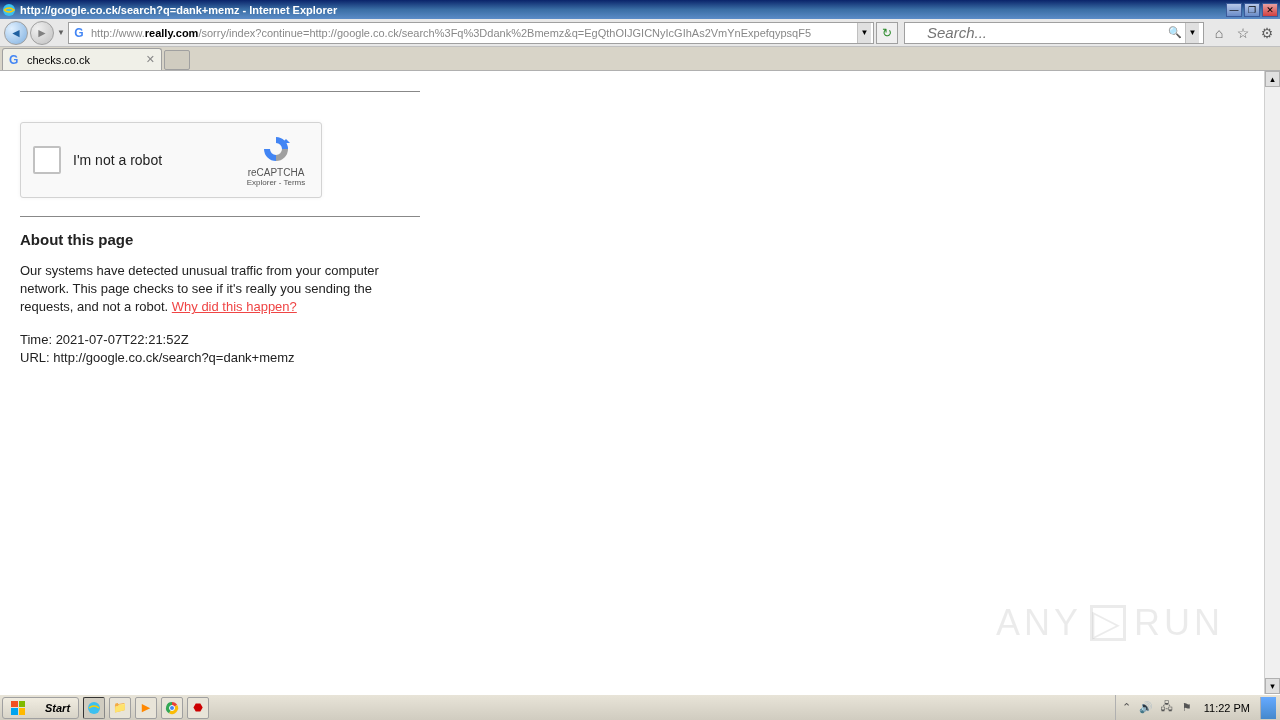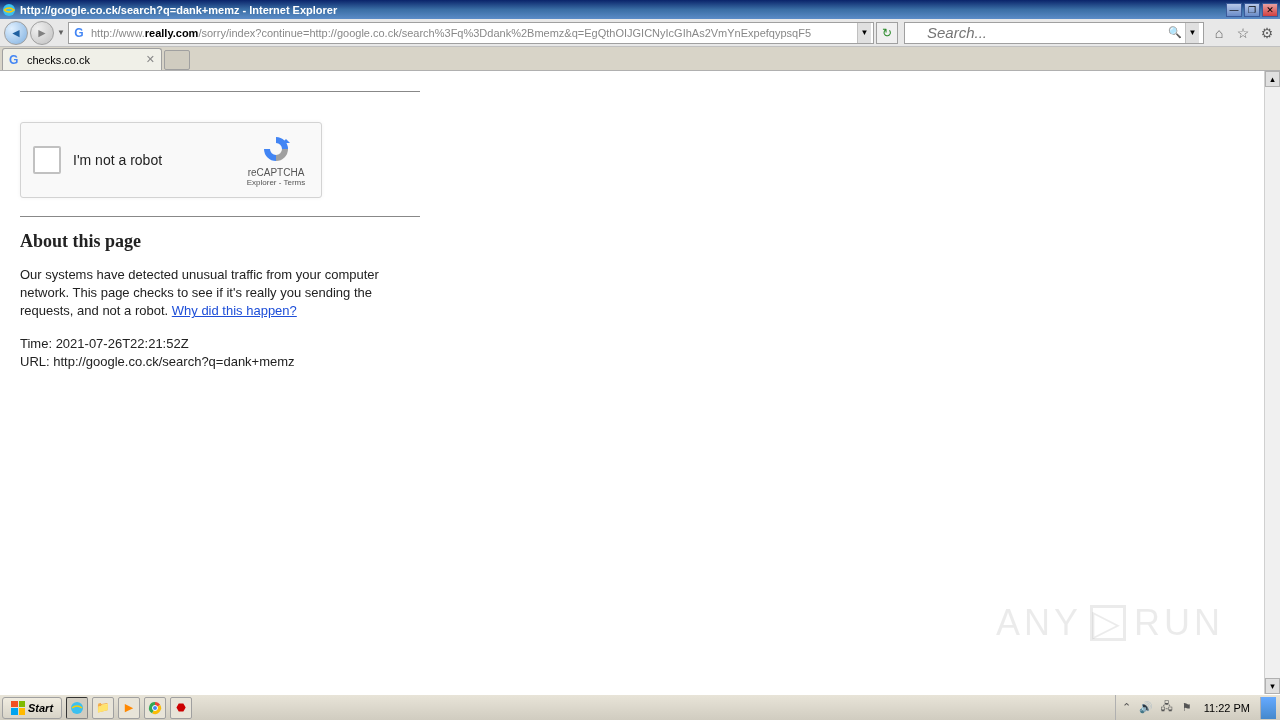--- a/index.html
+++ b/index.html
@@ -44,37 +44,37 @@
 
 .recaptcha { width: 302px; height: 76px; border: 1px solid #d3d3d3; border-radius: 3px; background: #f9f9f9; display: flex; align-items: center; padding: 0 12px; box-shadow: 0 0 4px rgba(0,0,0,0.05); }
 .rc-check { width: 28px; height: 28px; border: 2px solid #c1c1c1; border-radius: 2px; background: #fff; cursor: pointer; }
 .rc-label { flex: 1; margin-left: 12px; font-size: 14px; color: #222; }
 .rc-right { width: 66px; text-align: center; }
 .rc-logo { width: 32px; height: 32px; margin: 0 auto 2px; position:relative; }
 .rc-brand { font-size: 10px; color: #555; }
 .rc-links { font-size: 8px; color: #555; }
 .rc-links a { color: #555; text-decoration: none; }
 
-.about-h { font-weight: bold; font-size: 18px; margin-bottom: 14px; font-family: Liberation Serif, serif; }
+.about-h { font-weight: bold; font-size: 15px; margin-bottom: 14px; }
 .about-p { width: 380px; line-height: 1.4; margin-bottom: 14px; }
-.about-p a { color: #1d4ed8; text-decoration: underline; }
+.about-p a { color: #ef4444; text-decoration: underline; }
 .info-line { line-height: 1.4; }
 
 
 .scrollbar { position: absolute; top: 71px; right: 0; bottom: 26px; width: 16px; background: #f0f0f0; border-left: 1px solid #d0d0d0; }
 .sb-up { height: 16px; background: #e0e0e0; border: 1px solid #b0b0b0; display:flex; align-items:center; justify-content:center; font-size:9px; cursor:pointer; }
 .sb-down { position:absolute; bottom:0; height: 16px; width:100%; background: #e0e0e0; border: 1px solid #b0b0b0; display:flex; align-items:center; justify-content:center; font-size:9px; cursor:pointer; }
 
 
 .watermark { position: absolute; right: 40px; bottom: 50px; font-size: 36px; font-weight: 300; color: rgba(0,0,0,0.08); letter-spacing: 4px; font-family: Arial; display:flex; align-items:center; gap:8px; }
 .watermark .play { width:36px; height:36px; border:3px solid rgba(0,0,0,0.08); transform:rotate(0deg); display:flex; align-items:center; justify-content:center; }
 
 
 .taskbar { position: absolute; bottom: 0; left: 0; right: 0; height: 26px; background: linear-gradient(to bottom, #e8e4d8, #d0ccc0); border-top: 1px solid #fff; display: flex; align-items: center; }
-.start-btn { height: 22px; padding: 0 8px; margin: 0 2px; background: linear-gradient(to bottom, #f0ece0, #d8d4c8); border: 1px solid #a0a0a0; border-radius: 3px; display: flex; align-items: center; gap: 3px; cursor: pointer; font-weight: bold; font-style: italic; font-size: 11px; }
+.start-btn { height: 22px; padding: 0 8px; margin: 0 2px; background: linear-gradient(to bottom, #f0ece0, #d8d4c8); border: 1px solid #a0a0a0; border-radius: 3px; display: flex; align-items: center; gap: 20px; cursor: pointer; font-weight: bold; font-style: italic; font-size: 11px; }
 .start-logo { width: 14px; height: 14px; display: grid; grid-template-columns: 1fr 1fr; grid-template-rows: 1fr 1fr; gap: 1px; }
 .start-logo div:nth-child(1){background:#f25022;} .start-logo div:nth-child(2){background:#7fba00;} .start-logo div:nth-child(3){background:#00a4ef;} .start-logo div:nth-child(4){background:#ffb900;}
 .task-item { width: 22px; height: 22px; margin: 0 2px; border: 1px solid #a0a0a0; background: #e8e4d8; display: flex; align-items: center; justify-content: center; cursor: pointer; border-radius: 2px; }
 .task-item.active { background: #d0ccc0; border: 1px inset #888; }
 .tray { margin-left: auto; display: flex; align-items: center; padding: 0 4px; gap: 6px; border-left: 1px solid #b0b0b0; height:100%; }
 .tray-icon { width: 14px; height: 14px; cursor: pointer; display:flex; align-items:center; justify-content:center; font-size:11px; color:#555; }
 .clock { font-size: 11px; padding: 0 4px; }
 .desktop-btn { width: 16px; height: 22px; border-left: 1px solid #b0b0b0; background: linear-gradient(to bottom,#6af,#48c); cursor: pointer; }
 
 .g-icon { font-weight:bold; font-family:Arial; font-size:12px; }
@@ -152,21 +152,21 @@
       </div>
     </div>
   </div>
 
   <div class="sep2"></div>
 
   <div class="about-h">About this page</div>
   <div class="about-p">
     <span>Our systems have detected unusual traffic from your computer network. This page checks to see if it's really you sending the requests, and not a robot. </span><a href="#">Why did this happen?</a>
   </div>
-  <div class="info-line"><span>Time: </span><span>2021-07-26T22:21:52Z</span></div>
+  <div class="info-line"><span>Time: </span><span>2021-07-07T22:21:52Z</span></div>
   <div class="info-line"><span>URL: </span><span>http://google.co.ck/search?q=dank+memz</span></div>
 
   <div class="watermark">
     <span>ANY</span>
     <span class="play">▷</span>
     <span>RUN</span>
   </div>
 </div>
 
 <div class="scrollbar">

